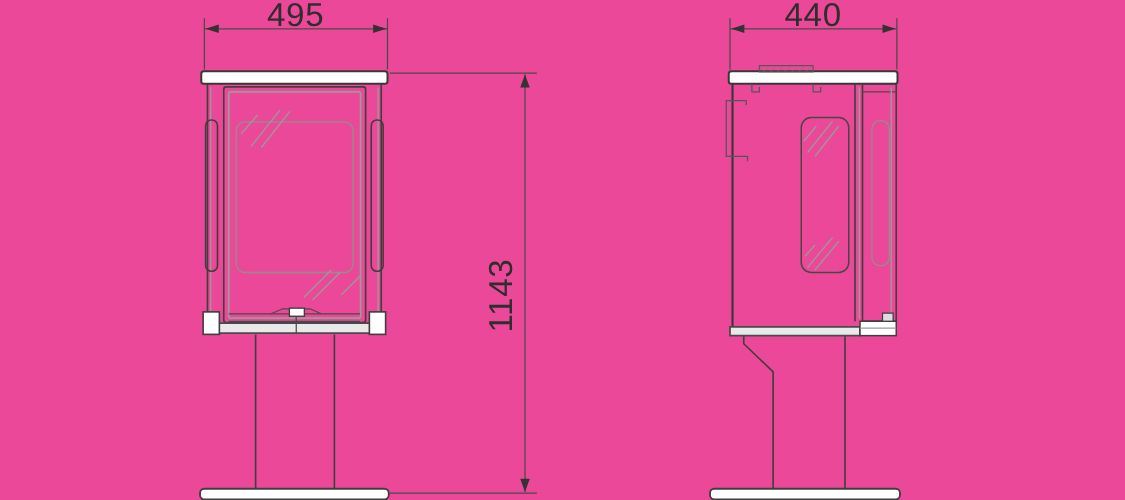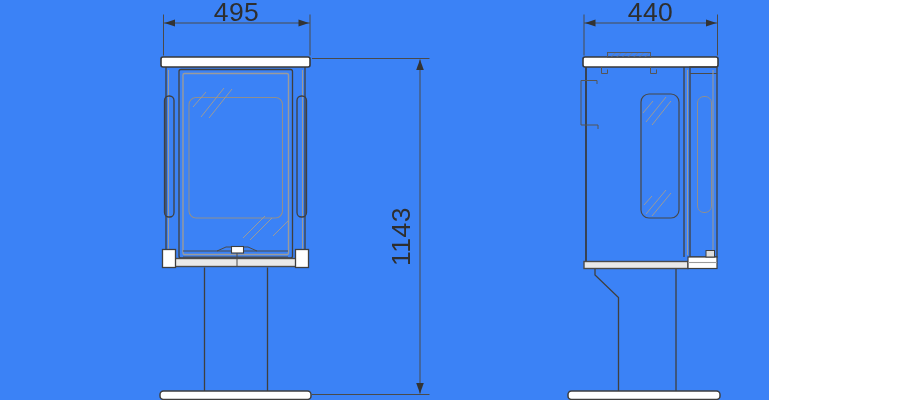--- a/index.html
+++ b/index.html
@@ -2,23 +2,23 @@
 <html><head>
 <meta charset="utf-8">
 <style>
   html, body {
     margin: 0;
     padding: 0;
     background: #ffffff;
   }
   .canvas-wrap {
     position: relative;
-    width: 769px;
+    width: 900px;
     height: 400px;
-    background: #3b82f6;
+    background: #ec4899;
     overflow: hidden;
     font-family: "Liberation Sans", sans-serif;
   }
   svg { display: block; }
   .dim-text {
     font-family: "Liberation Sans", sans-serif;
     font-size: 26.5px;
     fill: #2e2e2e;
     letter-spacing: 0.5px;
   }

